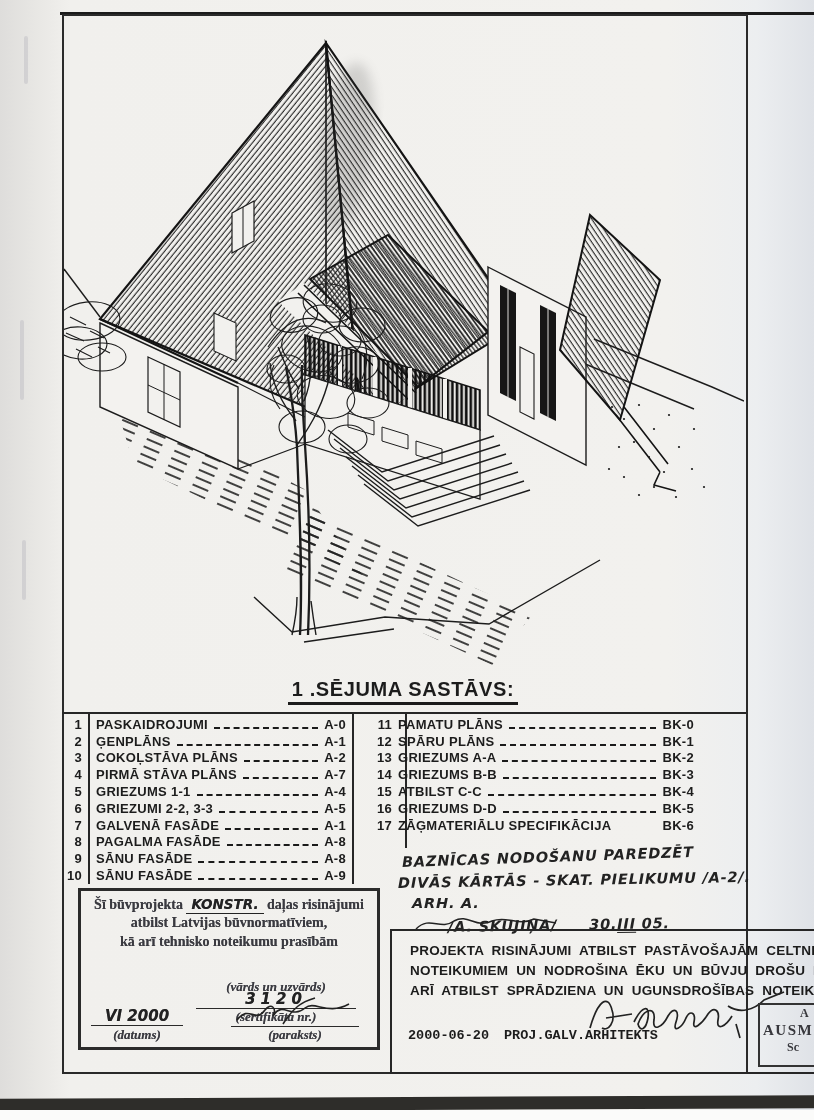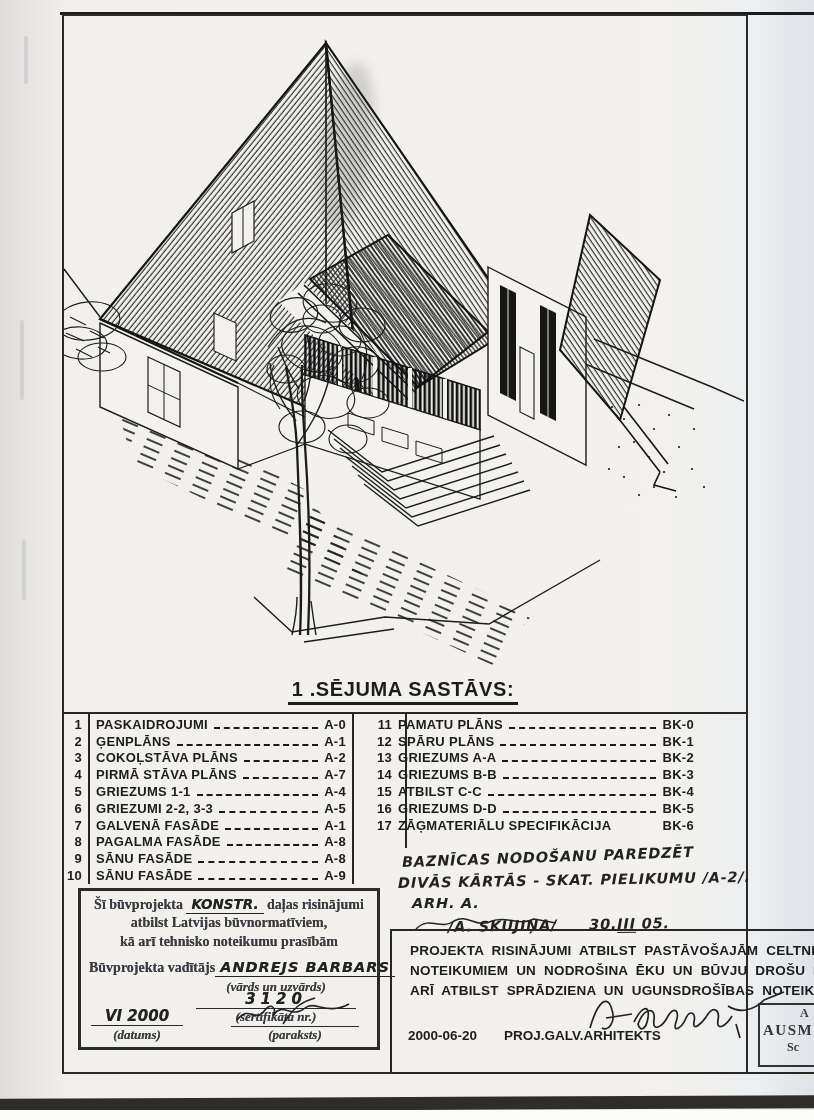--- a/index.html
+++ b/index.html
@@ -33,21 +33,21 @@
   .u{border-bottom:1.6px solid #222;padding:0 5px 1px;}
   
   .stampbox{position:absolute;left:78px;top:888px;width:296px;height:156px;border:3px solid #2b2b2b;
     font-family:"Liberation Serif",serif;font-weight:bold;color:#3a3a40;text-shadow:0 0 .5px #6a6a70;}
   .stampbox .c{position:absolute;text-align:center;font-size:14px;white-space:nowrap;}
   .stampbox .cap{font-size:13px;font-style:italic;}
   .uline{border-bottom:1.6px solid #2a2a2a;}
   
   .appr{position:absolute;left:390px;top:929px;width:442px;height:141px;border:2px solid #262626;}
   .appr-line{position:absolute;left:18px;font-size:13.5px;font-weight:bold;letter-spacing:.2px;word-spacing:4px;white-space:nowrap;}
-  .appr-small{position:absolute;font-size:13.5px;font-weight:bold;white-space:nowrap;}
+  .appr-small{position:absolute;font-size:13.5px;font-weight:bold;white-space:nowrap;font-family:Liberation Mono, monospace;}
   .stamp2{position:absolute;left:366px;top:72px;width:150px;height:60px;border:2px solid #333;
     font-family:"Liberation Serif",serif;font-weight:bold;color:#38383d;}
   .stamp2 div{line-height:17px;white-space:nowrap;}
   .botbar{position:absolute;left:-4px;top:1097px;width:824px;height:13px;background:#2e2d2a;transform:rotate(-.25deg);}
   .botlight{position:absolute;left:0;top:1110px;width:814px;height:10px;background:#fbfbfa;}
   svg{display:block;}
 </style>
 </head>
 <body>
 
@@ -340,23 +340,20 @@
 </div>
 
 <div class="stampbox">
   <div class="c" style="left:0;right:0;top:5px;">
     <span>Šī būvprojekta</span>
     <span class="hand u" style="font-size:13.5px;">KONSTR.</span>
     <span>daļas risinājumi</span>
   </div>
   <div class="c" style="left:0;right:0;top:24px;">atbilst Latvijas būvnormatīviem,</div>
   <div class="c" style="left:0;right:0;top:43px;">kā arī tehnisko noteikumu prasībām</div>
-  <div class="c" style="left:8px;top:68px;text-align:left;">
-    <span>Būvprojekta vadītājs</span><span class="hand u" style="font-size:14.5px;letter-spacing:1px;">ANDREJS BARBARS</span>
-  </div>
   <div class="c cap" style="left:110px;width:170px;top:88px;">(vārds un uzvārds)</div>
   <div class="c uline hand" style="left:115px;width:160px;top:99px;font-size:15px;letter-spacing:5px;">3120</div>
   <div class="c cap" style="left:110px;width:170px;top:118px;">(sertifikāta nr.)</div>
   <div class="c uline hand" style="left:10px;width:92px;top:116px;font-size:15px;"><span style="border-bottom:1.5px solid #222;">VI</span> <span>2000</span></div>
   <div class="c cap" style="left:10px;width:92px;top:136px;">(datums)</div>
   <svg class="abs" style="left:150px;top:105px;border-bottom:1.6px solid #2a2a2a;" width="128" height="30" viewBox="0 0 128 30">
     <path d="M6 24 C18 8 24 28 34 14 C40 6 46 12 42 20 C52 4 60 24 74 12 C84 4 96 20 118 8 M52 28 C62 12 70 6 84 2" fill="none" stroke="#222" stroke-width="1.6"></path>
   </svg>
   <div class="c cap" style="left:150px;width:128px;top:136px;">(paraksts)</div>
 </div>

